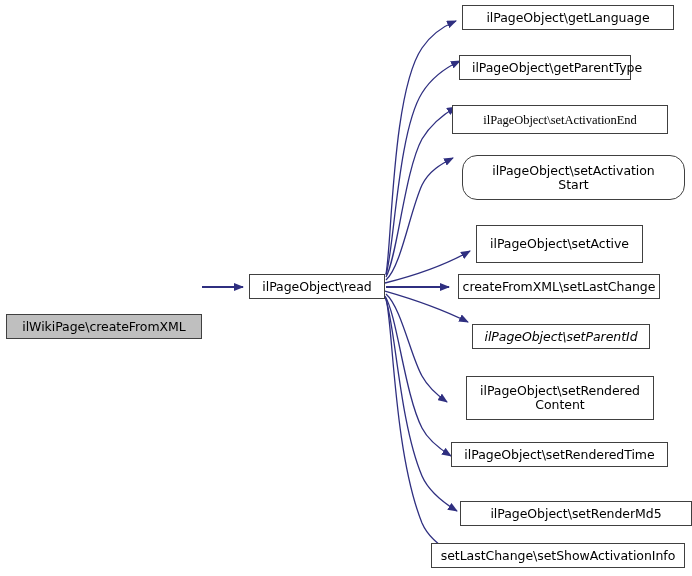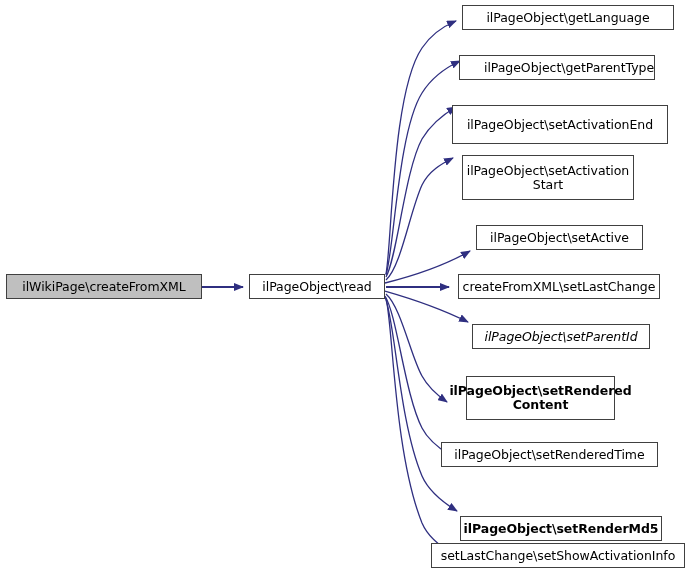--- a/index.html
+++ b/index.html
@@ -33,20 +33,21 @@
     line-height: 14px;
     display: flex;
     align-items: center;
     justify-content: center;
     text-align: center;
     white-space: pre-line;
     letter-spacing: -0.05px;
   }
   .node.highlight {
     background: #bfbfbf;
+    margin-top: 40px;
   }
 </style>
 </head>
 <body>
 
 <div id="canvas">
 
   <svg id="edge-layer" viewBox="0 0 692 576" xmlns="http://www.w3.org/2000/svg">
     <defs>
       <marker id="arrowhead" markerWidth="10" markerHeight="8" refX="9" refY="4" orient="auto" markerUnits="userSpaceOnUse">
@@ -66,27 +67,27 @@
         <path d="M385,296 C397,315 405,395 422,428 428,440 440,449 451,456" fill="none" stroke="#2f2f80" stroke-width="1.3" marker-end="url(#arrowhead)"></path>
         <path d="M385,297 C395,320 399,422 422,476 429,492 444,503 457,511" fill="none" stroke="#2f2f80" stroke-width="1.3" marker-end="url(#arrowhead)"></path>
         <path d="M386,298 C393,326 394,453 422,523 428,537 441,547 454,554" fill="none" stroke="#2f2f80" stroke-width="1.3" marker-end="url(#arrowhead)"></path>
       </g>
   </svg>
 
   <div id="nodes-group">
       <div class="node highlight" style="left: 6px; top: 274px; width: 196px; height: 25px;">ilWikiPage\createFromXML</div>
       <div class="node" style="left: 249px; top: 274px; width: 136px; height: 25px;">ilPageObject\read</div>
       <div class="node" style="left: 462px; top: 5px; width: 212px; height: 25px;">ilPageObject\getLanguage</div>
-      <div class="node" style="left: 459px; top: 55px; width: 196px; height: 25px; padding-left: 24px;">ilPageObject\getParentType</div>
-      <div class="node" style="left: 452px; top: 105px; width: 216px; height: 39px;">ilPageObject\setActivationEnd</div>
-      <div class="node" style="left: 462px; top: 155px; width: 172px; height: 45px;">ilPageObject\setActivation
+      <div class="node" style="left: 459px; top: 55px; width: 172px; height: 25px; padding-left: 24px;">ilPageObject\getParentType</div>
+      <div class="node" style="left: 452px; top: 105px; width: 216px; height: 29px; font-family: Liberation Serif, serif;">ilPageObject\setActivationEnd</div>
+      <div class="node" style="left: 462px; top: 155px; width: 223px; height: 45px; border-radius: 15px;">ilPageObject\setActivation
 Start</div>
-      <div class="node" style="left: 476px; top: 225px; width: 167px; height: 25px;">ilPageObject\setActive</div>
+      <div class="node" style="left: 476px; top: 225px; width: 167px; height: 38px;">ilPageObject\setActive</div>
       <div class="node" style="left: 458px; top: 274px; width: 202px; height: 25px;">createFromXML\setLastChange</div>
       <div class="node" style="left: 472px; top: 324px; width: 178px; height: 25px; font-style: italic;">ilPageObject\setParentId</div>
-      <div class="node" style="left: 466px; top: 376px; width: 149px; height: 44px; font-weight: bold;">ilPageObject\setRendered
+      <div class="node" style="left: 466px; top: 376px; width: 188px; height: 44px;">ilPageObject\setRendered
 Content</div>
-      <div class="node" style="left: 441px; top: 442px; width: 217px; height: 25px;">ilPageObject\setRenderedTime</div>
-      <div class="node" style="left: 460px; top: 516px; width: 202px; height: 25px; font-weight: bold;">ilPageObject\setRenderMd5</div>
+      <div class="node" style="left: 451px; top: 442px; width: 217px; height: 25px;">ilPageObject\setRenderedTime</div>
+      <div class="node" style="left: 460px; top: 501px; width: 232px; height: 25px;">ilPageObject\setRenderMd5</div>
       <div class="node" style="left: 431px; top: 543px; width: 254px; height: 25px;">setLastChange\setShowActivationInfo</div>
     </div>
 
 </div>
 
 </body></html>

